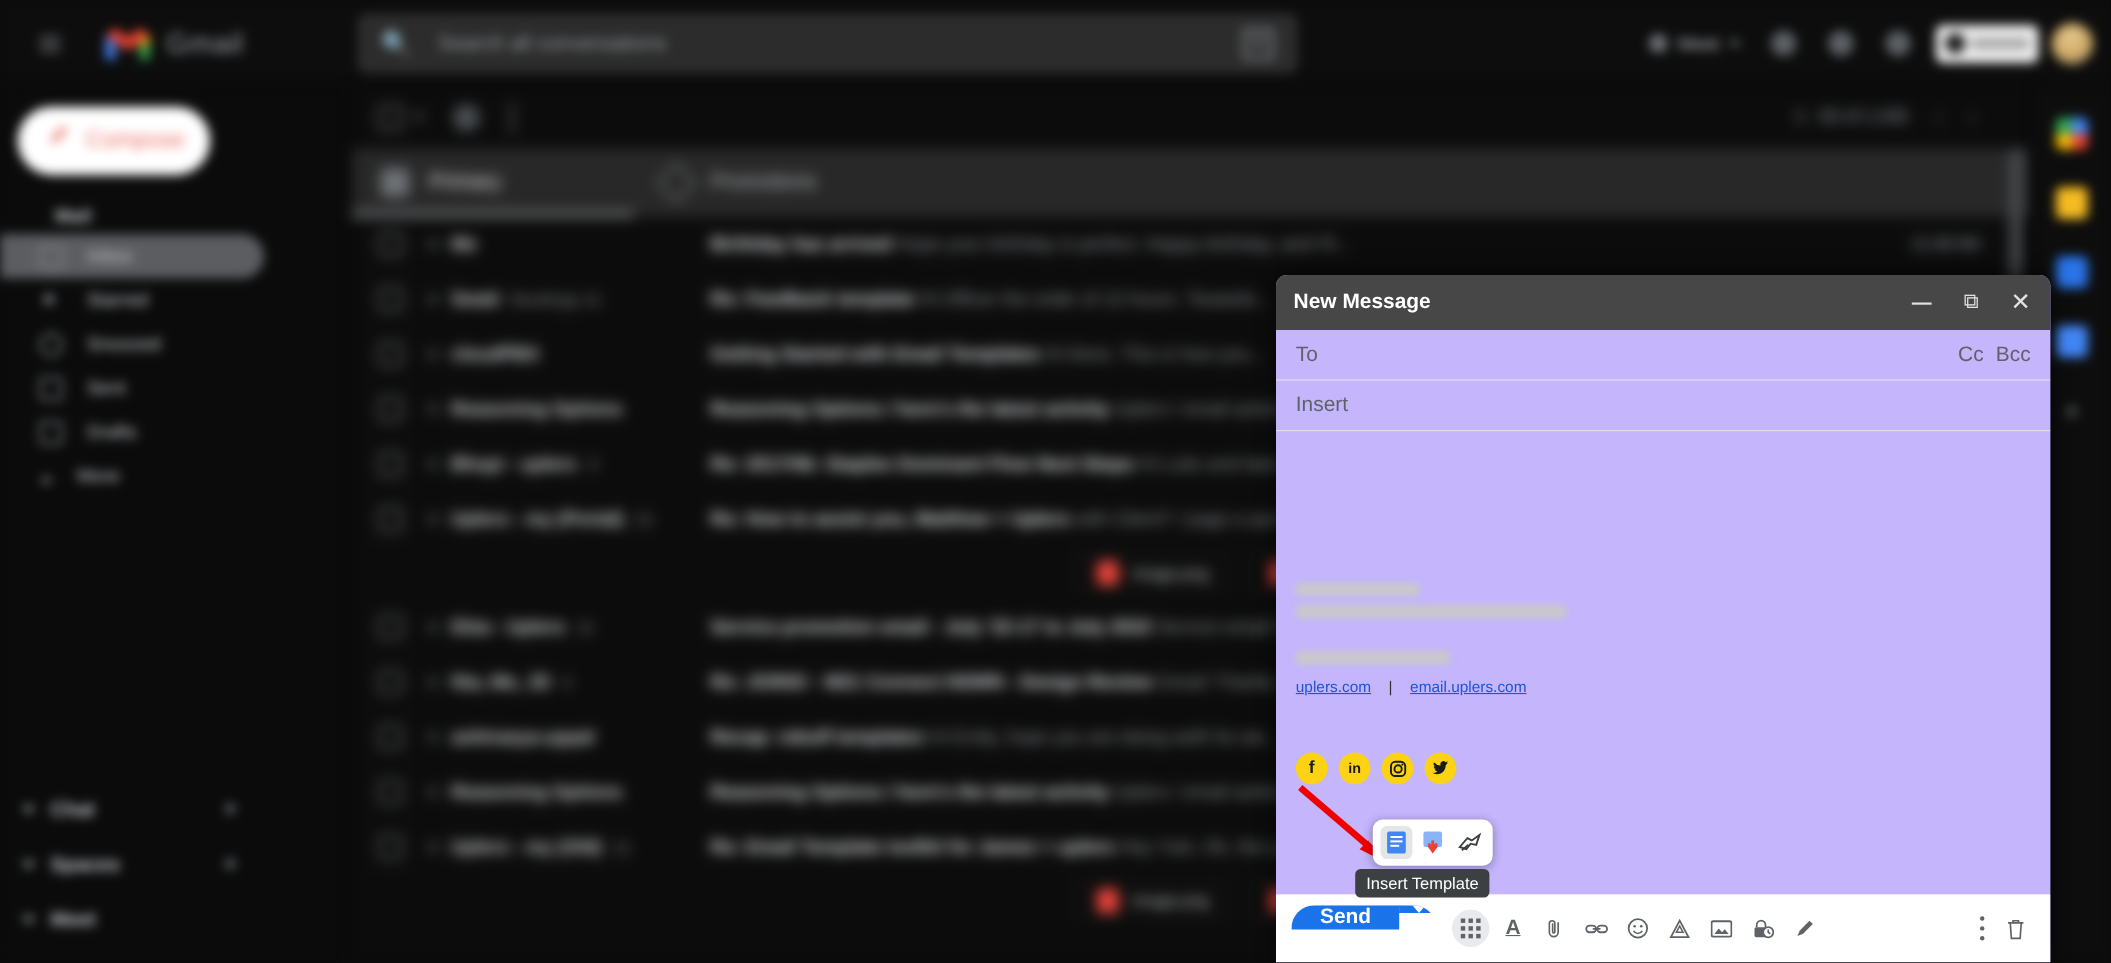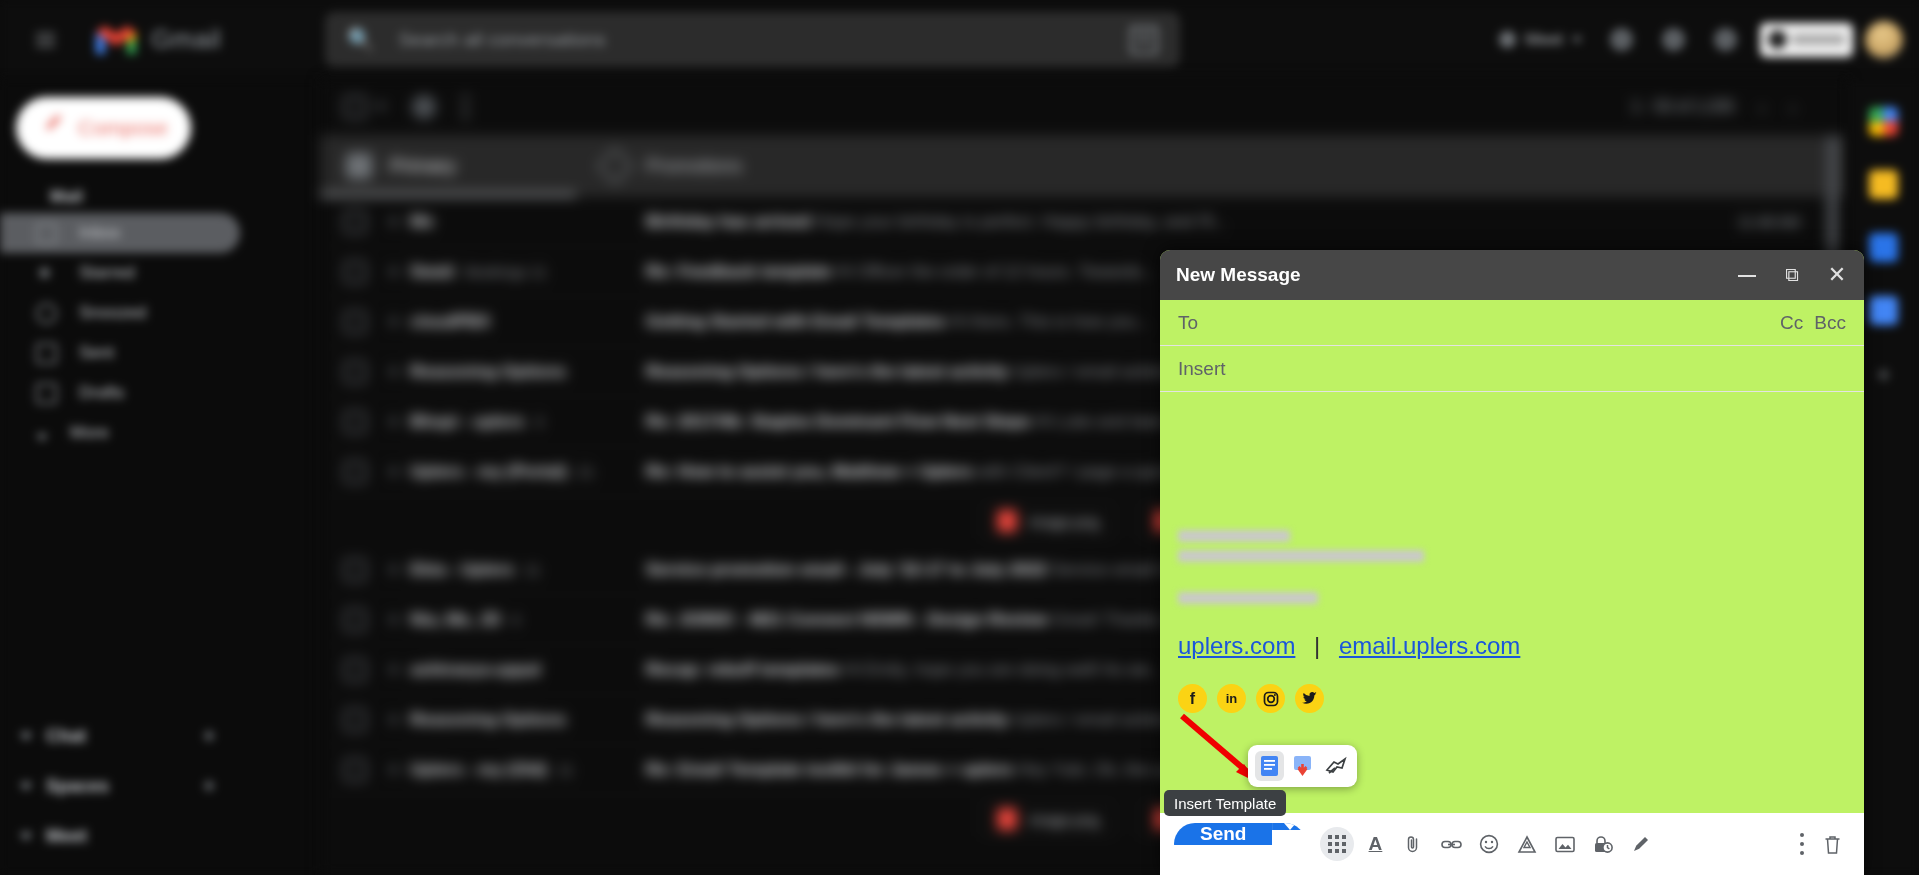--- a/index.html
+++ b/index.html
@@ -111,21 +111,21 @@
   .vscroll i { display: block; width: 11px; height: 440px; background: #4a4d51; border-radius: 6px; }
 
   
   .rail { position: absolute; right: 0; top: 79px; width: 71px; height: 796px; background: #0d0d0d;
           display: flex; flex-direction: column; align-items: center; padding-top: 28px; gap: 34px; }
   .rail-ico { width: 29px; height: 29px; border-radius: 5px; }
   .rail-plus { color: #7c8084; font-size: 26px; }
 
   
   .compose { position: absolute; left: 1160px; top: 250px; width: 704px; height: 625px;
-             background: #bef264; border-radius: 10px 10px 0 0; box-shadow: 0 -2px 16px rgba(0,0,0,.6);
+             background: #c4b5fd; border-radius: 10px 10px 0 0; box-shadow: 0 -2px 16px rgba(0,0,0,.6);
              display: flex; flex-direction: column; overflow: hidden; }
   .compose-head { height: 50px; background: #474747; display: flex; align-items: center; padding: 0 16px; }
   .compose-title { color: #fff; font-size: 19px; font-weight: 700; }
   .compose-head-btns { margin-left: auto; display: flex; align-items: center; gap: 23px; color: #e6e6e6; }
   .chb { width: 22px; height: 22px; position: relative; }
   .chb.min:after { content: ""; position: absolute; left: 2px; top: 11px; width: 18px; height: 2px; background: #e2e2e2; }
   .chb.exp { font-size: 19px; line-height: 22px; text-align: center; color: #e2e2e2; }
   .chb.cls { font-size: 22px; line-height: 21px; text-align: center; color: #e2e2e2; }
 
   .field { height: 46px; display: flex; align-items: center; padding: 0 18px;
@@ -135,38 +135,38 @@
   .field .ccbcc span { color: #5f6368; font-size: 19px; }
 
   .body { flex: 1; position: relative; padding: 18px 18px 0 18px; overflow: hidden; }
   .sig { position: absolute; left: 18px; top: 128px; display: flex; gap: 32px; }
   .sig-logo { width: 115px; }
   .uplers-mark { width: 72px; height: 64px; position: relative; margin: 0 auto; }
   .uplers-word { font-size: 44px; font-weight: 700; color: #111; letter-spacing: -1px;
                  text-align: center; line-height: 1; margin-top: 4px; font-family: "Liberation Sans", sans-serif; }
   .sig-text { padding-top: 10px; width: 400px; }
   .redact { height: 12px; background: #c9c9c9; border-radius: 2px; filter: blur(3.2px); margin-bottom: 8px; }
-  .links { margin-top: 28px; font-size: 24px; }
+  .links { margin-top: 12px; font-size: 14px; }
   .links a { color: #1a56db; text-decoration: underline; }
   .links .sep { color: #333; margin: 0 12px; }
 
   .socials { position: absolute; left: 18px; top: 292px; display: flex; gap: 10px; }
   .soc { width: 29px; height: 29px; border-radius: 50%; background: #fbd314;
          display: flex; align-items: center; justify-content: center; color: #1b1b1b;
          font-size: 16px; font-weight: 700; }
 
   .arrow-svg { position: absolute; left: 14px; top: 318px; }
 
   .tmpl-pop { position: absolute; left: 1248px; top: 745px; width: 109px; height: 42px;
               background: #fff; border-radius: 9px; box-shadow: 0 2px 9px rgba(0,0,0,.32);
               display: flex; align-items: center; gap: 4px; padding: 0 7px; z-index: 40; }
   .tmpl-ico { width: 31px; height: 30px; border-radius: 6px; display: flex; align-items: center; justify-content: center; }
   .tmpl-ico.sel { background: #e4e5e6; }
 
-  .tooltip { position: absolute; left: 1164px; top: 790px; height: 26px; background: #3c4043;
+  .tooltip { position: absolute; left: 1232px; top: 790px; height: 26px; background: #3c4043;
              border-radius: 5px; color: #fff; font-size: 15px; display: flex; align-items: center;
              padding: 0 10px; z-index: 45; white-space: nowrap; }
 
   .footer { height: 62px; display: flex; align-items: center; padding: 0 14px; gap: 0; background: #fff; }
   .send-wrap { display: flex; align-items: flex-start; height: 42px; border-radius: 22px; overflow: hidden; }
   .send-btn { background: #1a73e8; color: #fff; font-size: 19px; font-weight: 700;
               padding: 0 26px; display: flex; align-items: center; }
   .send-caret { background: #1a73e8; width: 34px; display: flex; align-items: center; justify-content: center;
                 border-left: 1px solid #2e7fe8; }
   .send-caret i { width: 0; height: 0; border-left: 6px solid transparent; border-right: 6px solid transparent;

